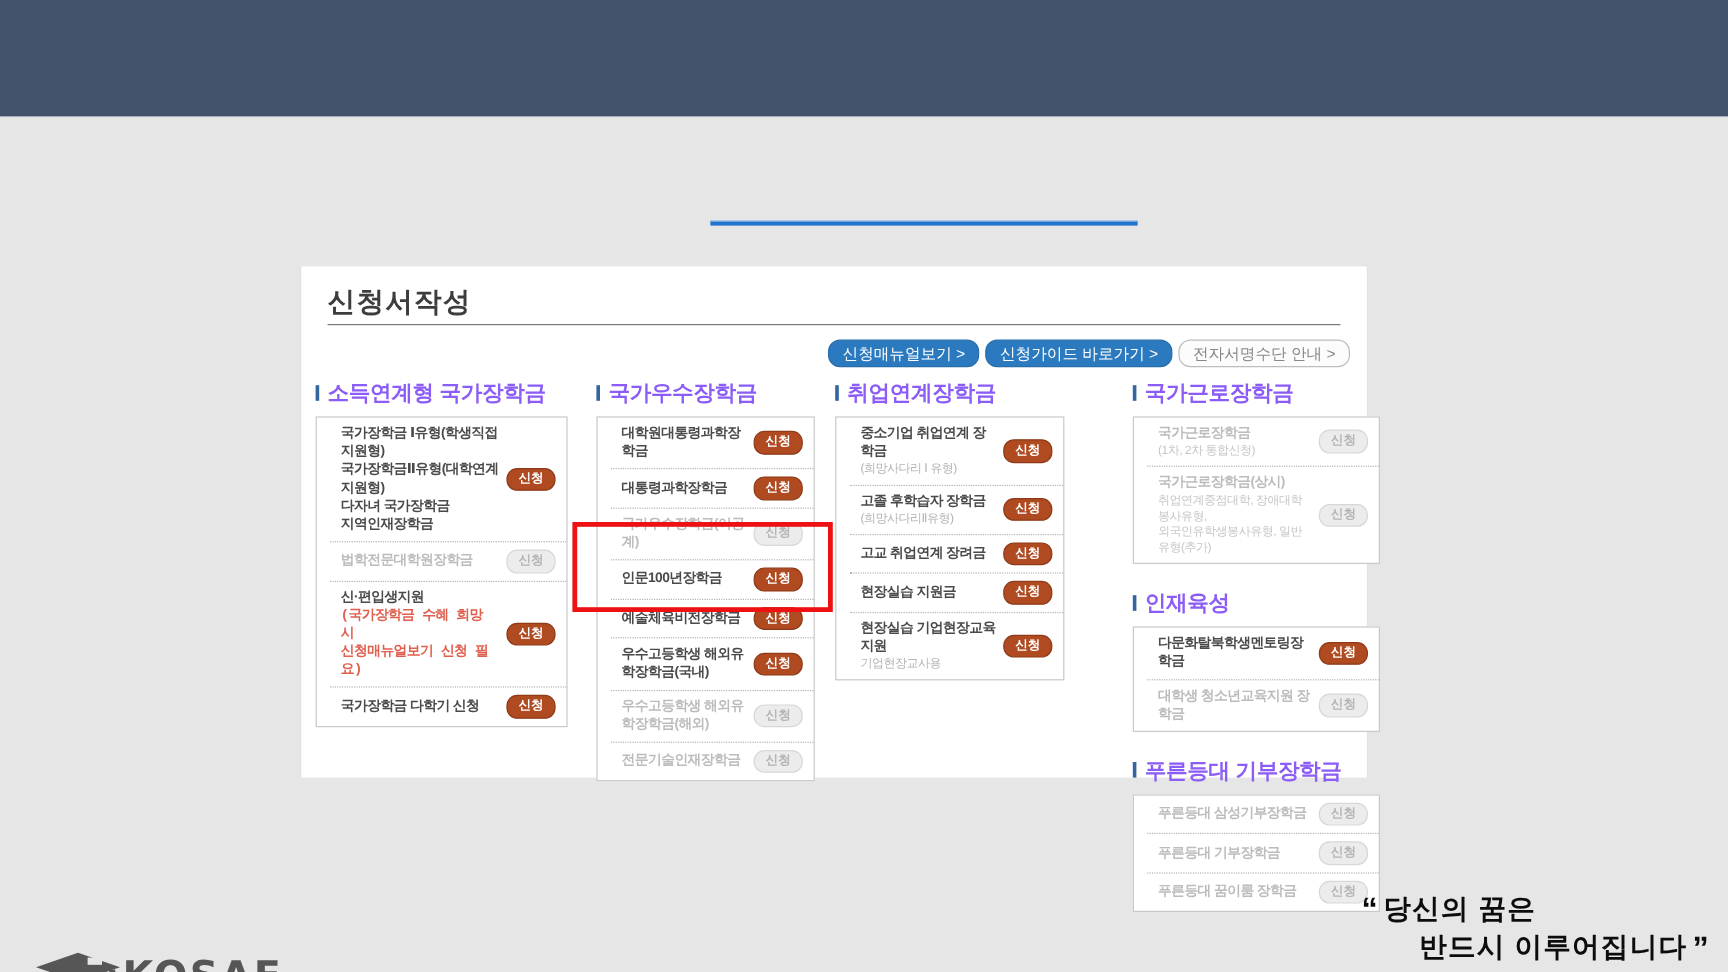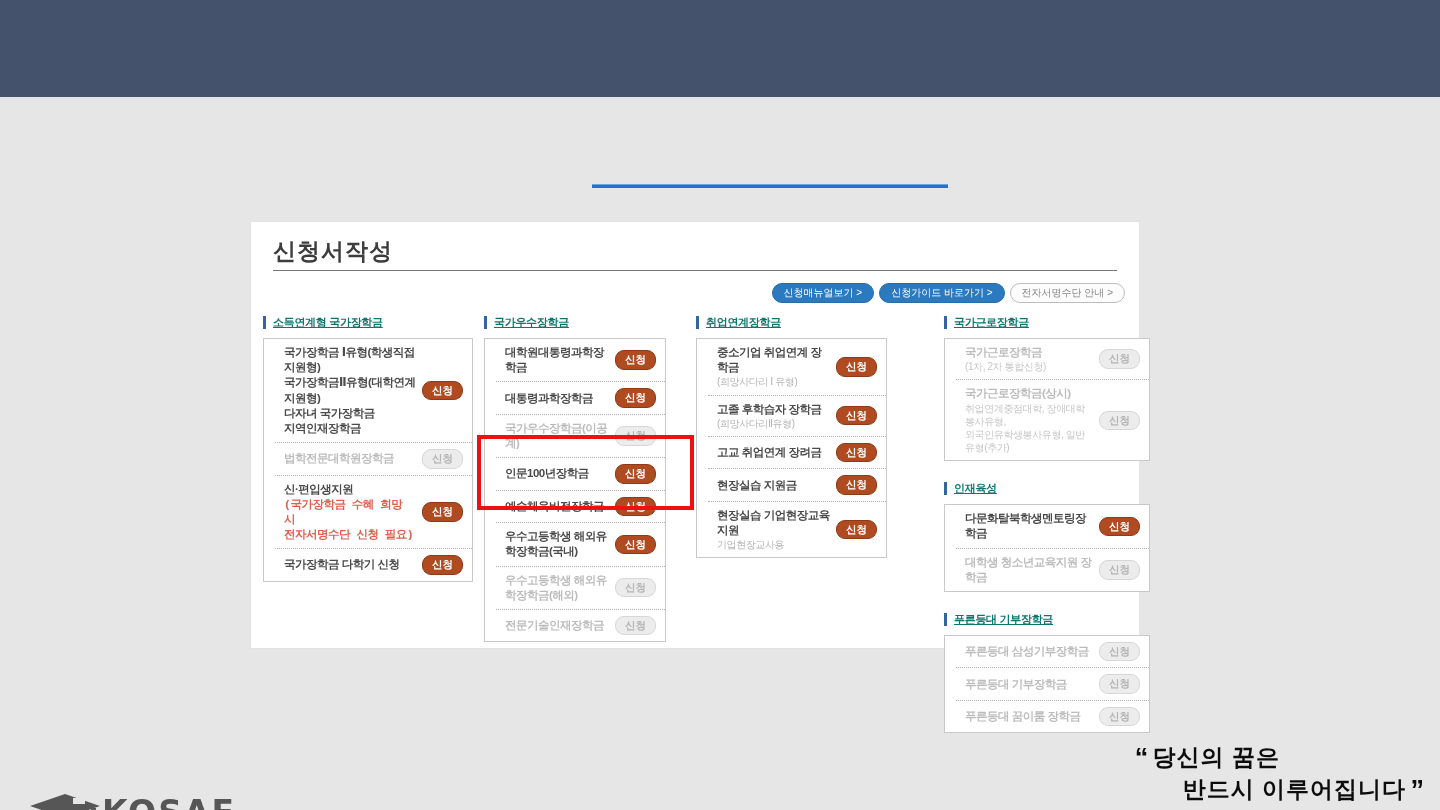--- a/index.html
+++ b/index.html
@@ -26,36 +26,36 @@
     font-size:23px;font-weight:bold;color:#3d3d3d;letter-spacing:1px;
   }
   .title-rule{
     position:absolute;left:22px;right:22px;top:48px;height:0;
     border-top:1px solid #777;
   }
   .action-row{
     position:absolute;top:61px;right:14px;display:flex;gap:5px;
   }
   .abtn{
-    font-family:inherit;font-size:10px;line-height:1;padding:4px 11px;
+    font-family:inherit;font-size:13px;line-height:1;padding:4px 11px;
     border-radius:10px;cursor:pointer;white-space:nowrap;
   }
   .abtn.primary{background:#2b7abf;color:#fff;border:1px solid #266da9;}
   .abtn.secondary{background:#fcfcfc;color:#878787;border:1px solid #bdbdbd;}
 
   .column{position:absolute;top:93px;}
   .col-0{left:12px;width:210px;}
-  .col-1{left:233px;width:182px;}
+  .col-1{left:246px;width:182px;}
   .col-2{left:445px;width:191px;}
   .col-3{left:693px;width:206px;}
 
   .sec-header{display:flex;align-items:center;margin:20px 0 8px 0;}
   .column > .sec-header:first-child{margin-top:0;}
   .hbar{width:3px;height:13px;background:#34659e;margin-right:7px;flex:none;}
-  .htxt{font-size:11px;font-weight:bold;color:#0f766e;letter-spacing:-0.3px;text-decoration:underline;}
+  .htxt{font-size:18px;font-weight:bold;color:#8b5cf6;letter-spacing:-0.3px;}
 
   .box{border:1px solid #c9c9c9;background:#fff;padding-left:11px;}
   .srow{
     display:flex;justify-content:space-between;align-items:center;
     padding:6px 9px;gap:6px;border-bottom:1px dotted #b3b3b3;
   }
   .box .srow:last-child{border-bottom:none;}
   .names{min-width:0;}
   .line{font-size:11.5px;font-weight:bold;color:#4a4a4a;line-height:1.32;letter-spacing:-0.5px;}
   .srow.off .line{color:#bcbcbc;}
@@ -122,21 +122,21 @@
         <div class="srow off">
           <div class="names">
             <div class="line">법학전문대학원장학금</div>
           </div>
           <button class="apply off">신청</button>
         </div>
         <div class="srow">
           <div class="names">
             <div class="line">신·편입생지원</div>
             <div class="line red">(국가장학금 수혜 희망 시</div>
-            <div class="line red">전자서명수단 신청 필요)</div>
+            <div class="line red">신청매뉴얼보기 신청 필요)</div>
           </div>
           <button class="apply">신청</button>
         </div>
         <div class="srow">
           <div class="names">
             <div class="line">국가장학금 다학기 신청</div>
           </div>
           <button class="apply">신청</button>
         </div>
       </div>

